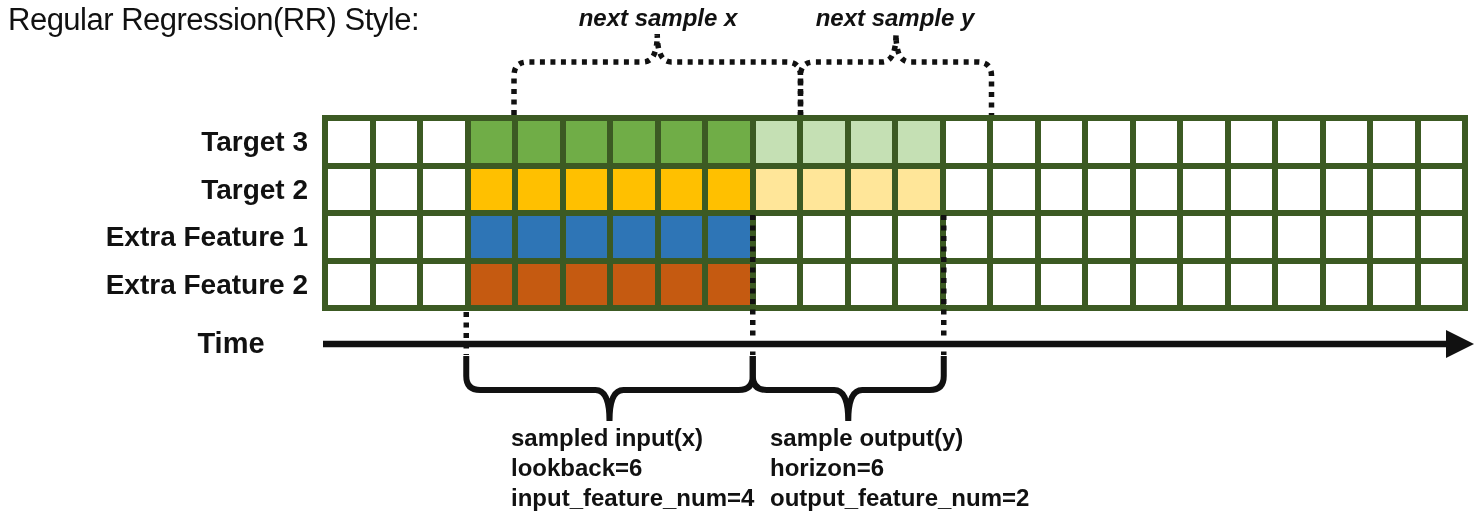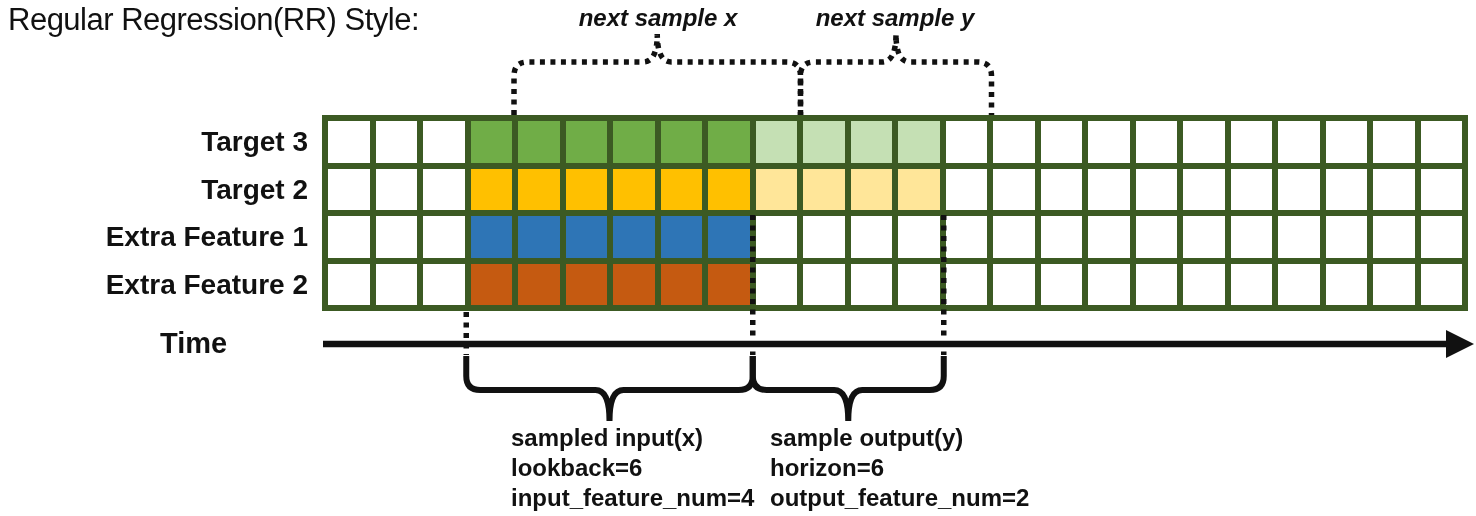--- a/index.html
+++ b/index.html
@@ -19,21 +19,21 @@
     position:absolute;left:322px;top:115px;width:1146px;height:196px;
     box-sizing:border-box;display:grid;padding:6px;gap:6px;
   }
   .grid-cell{width:100%;height:100%;}
   .overlay{position:absolute;left:0;top:0;pointer-events:none;}
   .sample-note{
     position:absolute;top:4px;transform:translateX(-50%);
     font-size:24px;font-style:italic;font-weight:600;white-space:nowrap;
   }
   .time-label{
-    position:absolute;left:160px;width:142px;top:327px;text-align:left;
+    position:absolute;left:160px;width:142px;top:327px;text-align:center;
     font-size:29px;font-weight:700;
   }
   .note-block{
     position:absolute;top:423px;font-size:24px;font-weight:600;
     line-height:30px;white-space:nowrap;
   }
   .note-block.input{left:511px;}
   .note-block.output{left:770px;}
 </style>
 </head>

